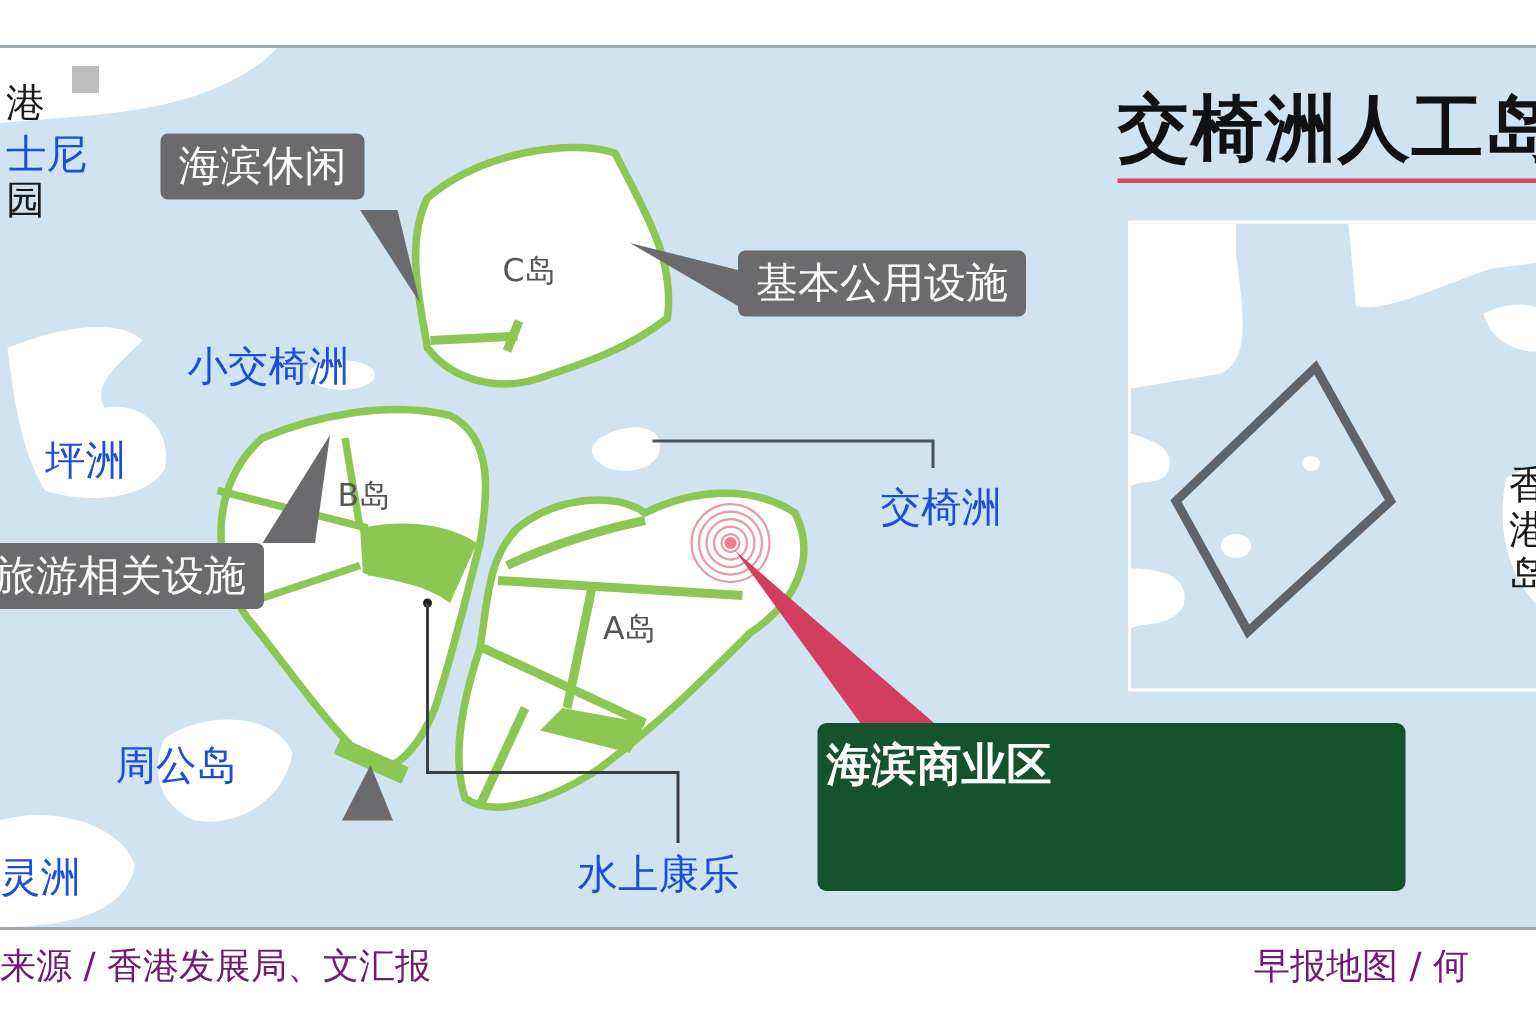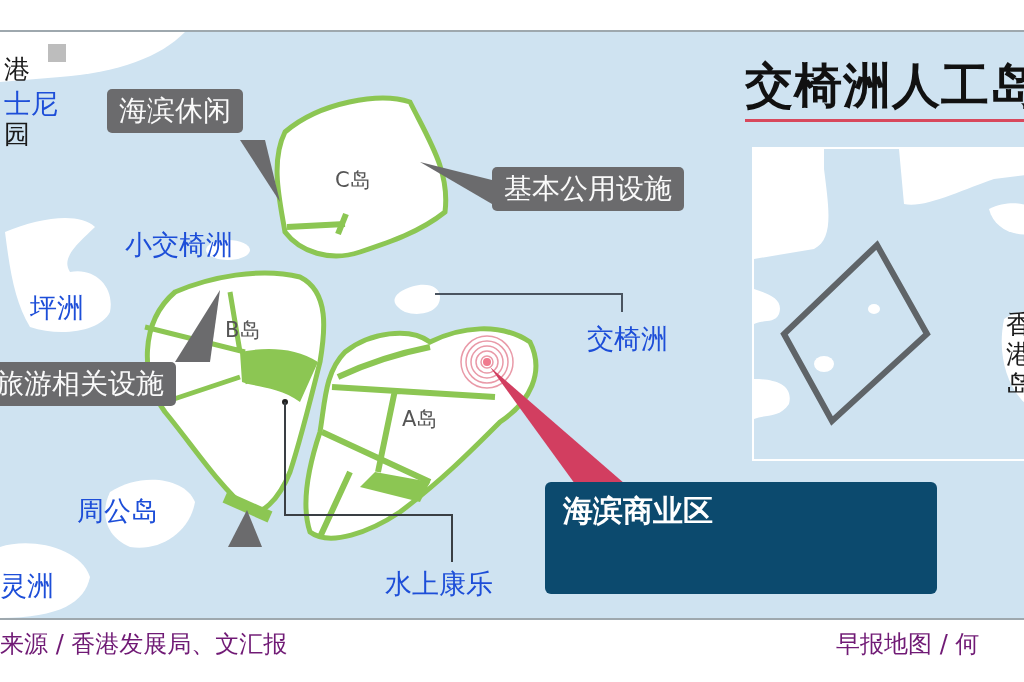--- a/index.html
+++ b/index.html
@@ -6,21 +6,21 @@
   body { width:1024px; height:682px; position:relative; overflow:hidden; background:#ffffff; font-family:"DejaVu Sans", sans-serif; }
   .map { position:absolute; left:0; top:30px; width:1024px; height:586px; background:#cfe3f1; border-top:2px solid #9ea8ae; border-bottom:2px solid #9ea8ae; overflow:hidden; }
   .map svg.base { position:absolute; left:0; top:0; }
   .lbl { position:absolute; color:#1d4ed8; font-size:27px; line-height:1; white-space:nowrap; }
   .vlbl { position:absolute; color:#1a1a1a; font-size:26px; line-height:30px; width:30px; }
   .callout { position:absolute; background:#6b6b6d; color:#fafafa; font-size:28px; line-height:1; padding:8px 12px; border-radius:5px; white-space:nowrap; }
   .isl { position:absolute; color:#555; font-size:21px; line-height:1; }
   .title { position:absolute; left:745px; top:52px; font-size:48px; font-weight:bold; color:#111; white-space:nowrap; letter-spacing:1px; }
   .title-rule { position:absolute; left:745px; top:117px; width:290px; height:3px; background:#d8485c; }
   .inset { position:absolute; left:752px; top:145px; width:280px; height:310px; background:#cfe3f1; border:2px solid #ffffff; overflow:hidden; }
-  .red-box { position:absolute; left:545px; top:480px; width:392px; height:112px; background:#0c4a6e; border-radius:6px; color:#fff; padding:14px 18px; box-sizing:border-box; }
+  .red-box { position:absolute; left:545px; top:480px; width:392px; height:112px; background:#14532d; border-radius:6px; color:#fff; padding:14px 6px; box-sizing:border-box; }
   .red-box .h { font-size:30px; font-weight:bold; line-height:1; margin-bottom:12px; }
   .red-box .s { font-size:28px; line-height:1; }
   .footer { position:absolute; top:628px; font-size:24px; color:#701a75; white-space:nowrap; }
 </style>
 </head>
 <body>
 
 <div class="map">
   <svg class="base" width="1024" height="586" viewBox="0 30 1024 586">
 

